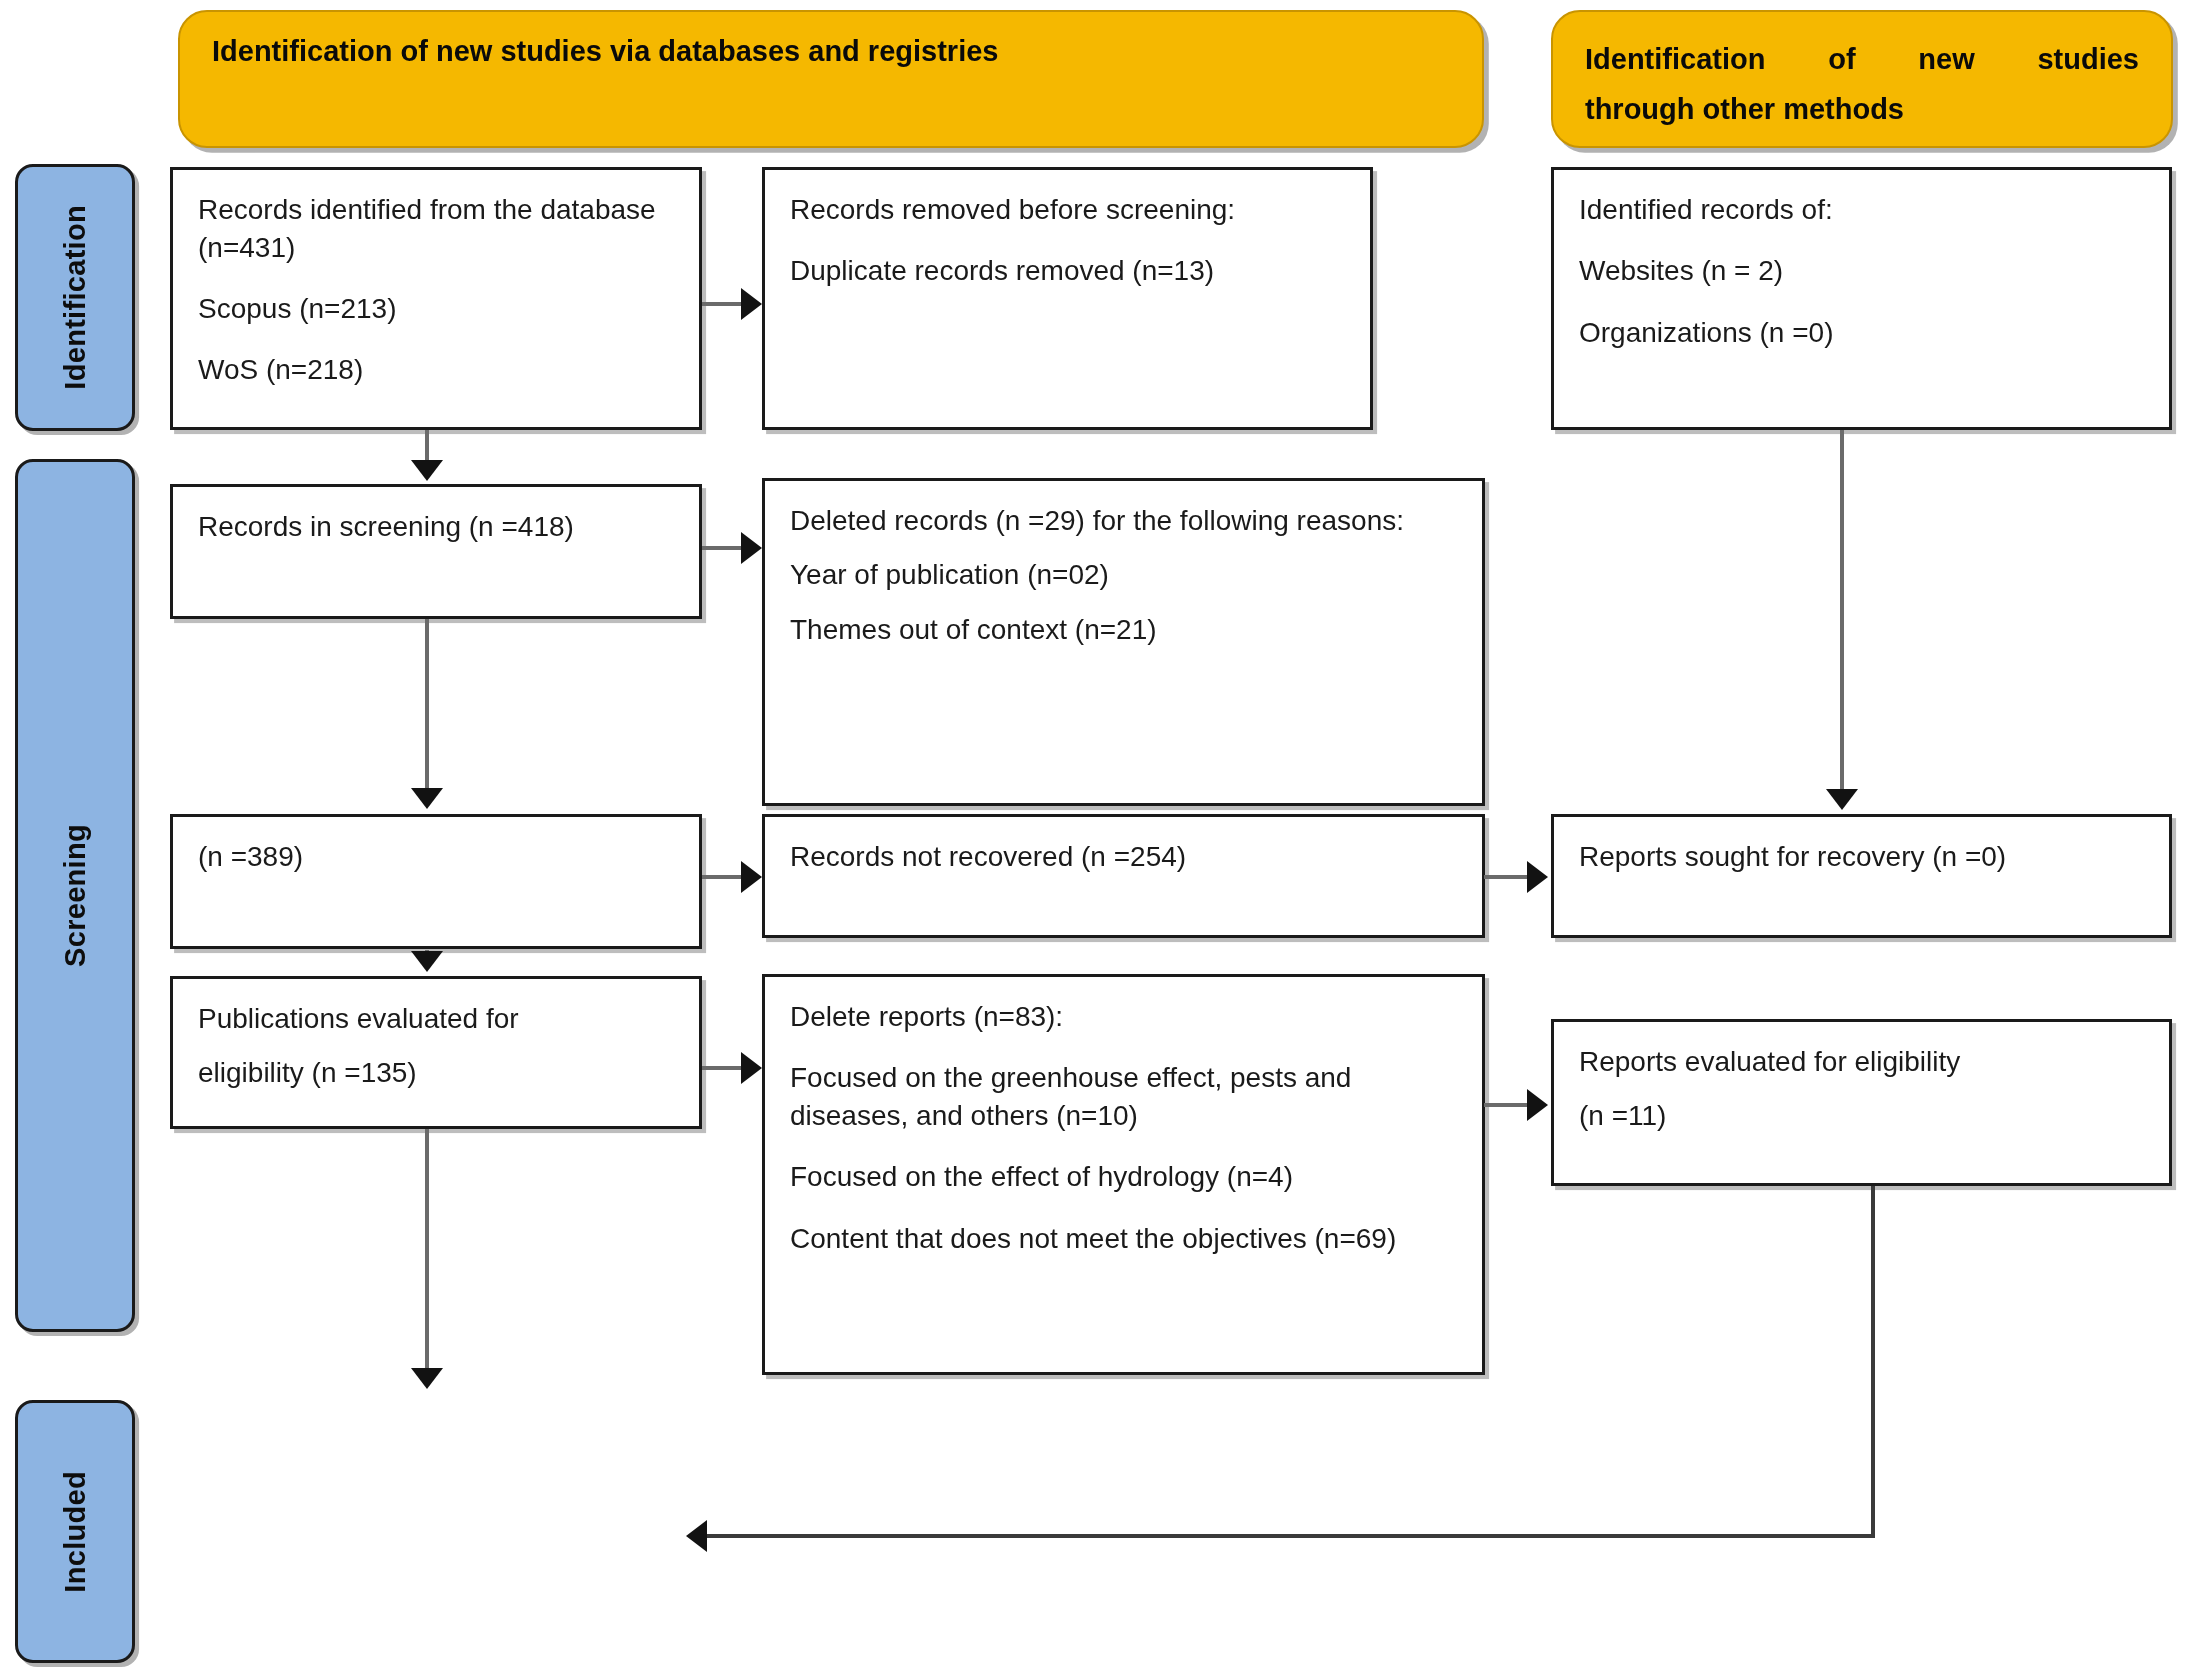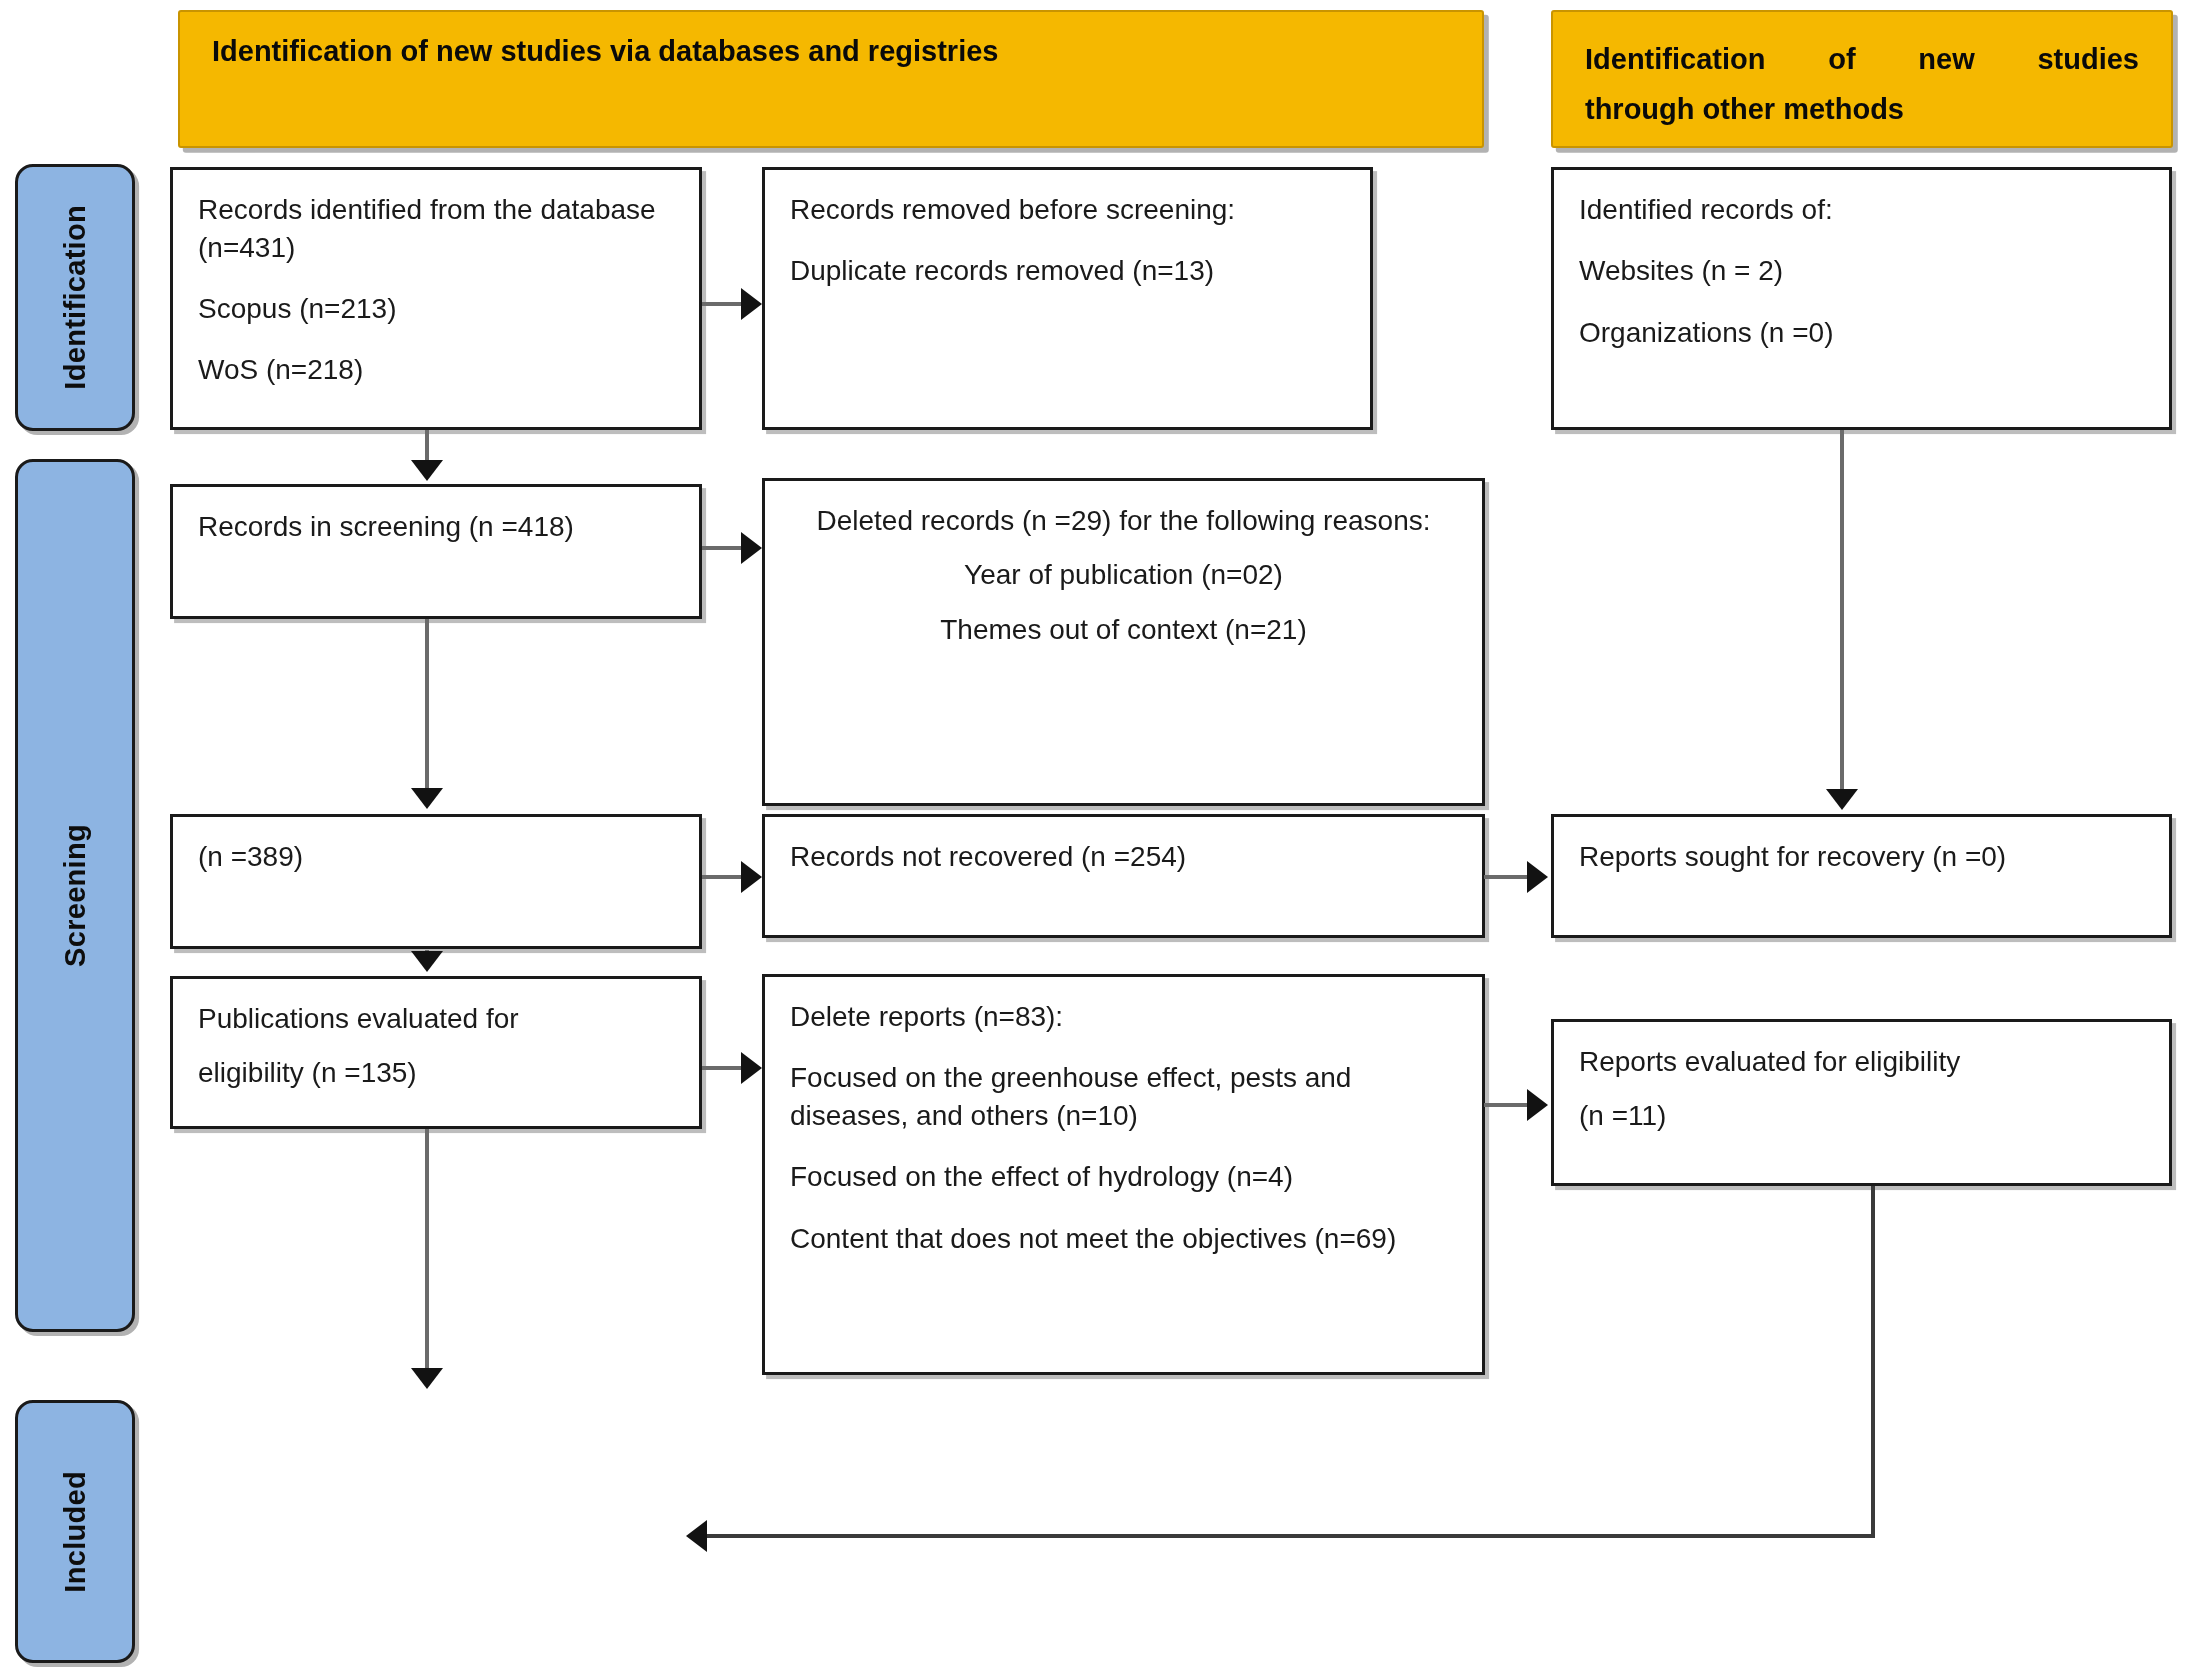--- a/index.html
+++ b/index.html
@@ -7,21 +7,21 @@
   #stage{position:relative;width:2194px;height:1674px;background:#ffffff;overflow:hidden;}
 
   
   .band{position:absolute;border-radius:18px;background:#8db4e2;
         border:3.5px solid #1a1a1a;box-shadow:4.1px 4.1px 0 rgba(0,0,0,.30);
         display:flex;align-items:center;justify-content:center;}
   .band span{writing-mode:vertical-rl;transform:rotate(180deg);
              font-weight:bold;font-size:29px;color:#0d0d0d;letter-spacing:0.3px;}
 
   
-  .hdr{position:absolute;border-radius:3px;background:#f5b800;
+  .hdr{position:absolute;border-radius:29px;background:#f5b800;
        border:2.8px solid #c99400;box-shadow:4.8px 4.8px 0 rgba(0,0,0,.30);
        box-sizing:border-box;padding:18px 32px;}
   .hdr p{margin:0;font-weight:bold;font-size:29px;color:#0a0a0a;line-height:1.45;}
   .hdr.justify p{text-align:justify;text-align-last:justify;margin-top:8px;}
   .hdr.justify p.last{text-align:left;text-align-last:left;}
 
   
   .box{position:absolute;background:#ffffff;border:3.5px solid #1a1a1a;
        box-sizing:border-box;padding:21px 25px;box-shadow:4.1px 4.1px 0 rgba(0,0,0,.26);}
   .box p{margin:0 0 23.5px 0;font-size:28px;color:#1a1a1a;line-height:1.35;}
@@ -77,21 +77,21 @@
   <div class="box" style="left:1551px;top:167px;width:621px;height:263px;">
     <p>Identified records of:</p>
     <p>Websites (n = 2)</p>
     <p>Organizations (n =0)</p>
   </div>
 
   <div class="box" style="left:170px;top:484px;width:532px;height:135px;">
     <p>Records in screening (n =418)</p>
   </div>
 
-  <div class="box tight" style="left:762px;top:478px;width:723px;height:328px;text-align:center;">
+  <div class="box tight" style="left:762px;top:478px;width:723px;height:328px;">
     <p>Deleted records (n =29) for the following reasons:</p>
     <p>Year of publication (n=02)</p>
     <p>Themes out of context (n=21)</p>
   </div>
 
   <div class="box tight" style="left:170px;top:814px;width:532px;height:135px;">
     <p>(n =389)</p>
   </div>
 
   <div class="box" style="left:762px;top:814px;width:723px;height:124px;">

